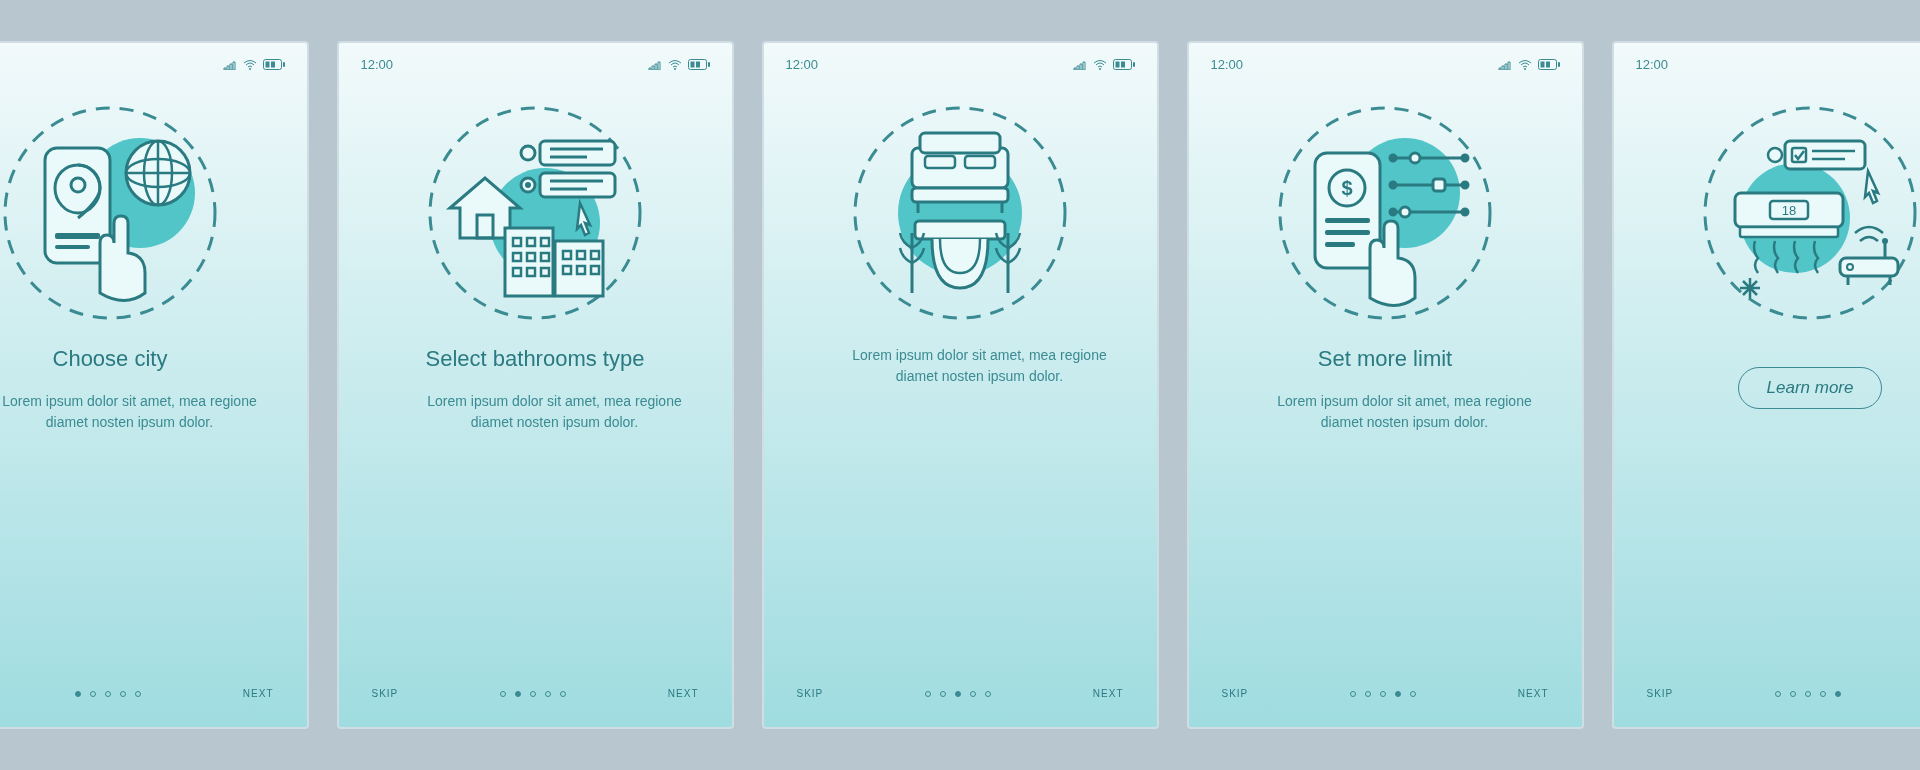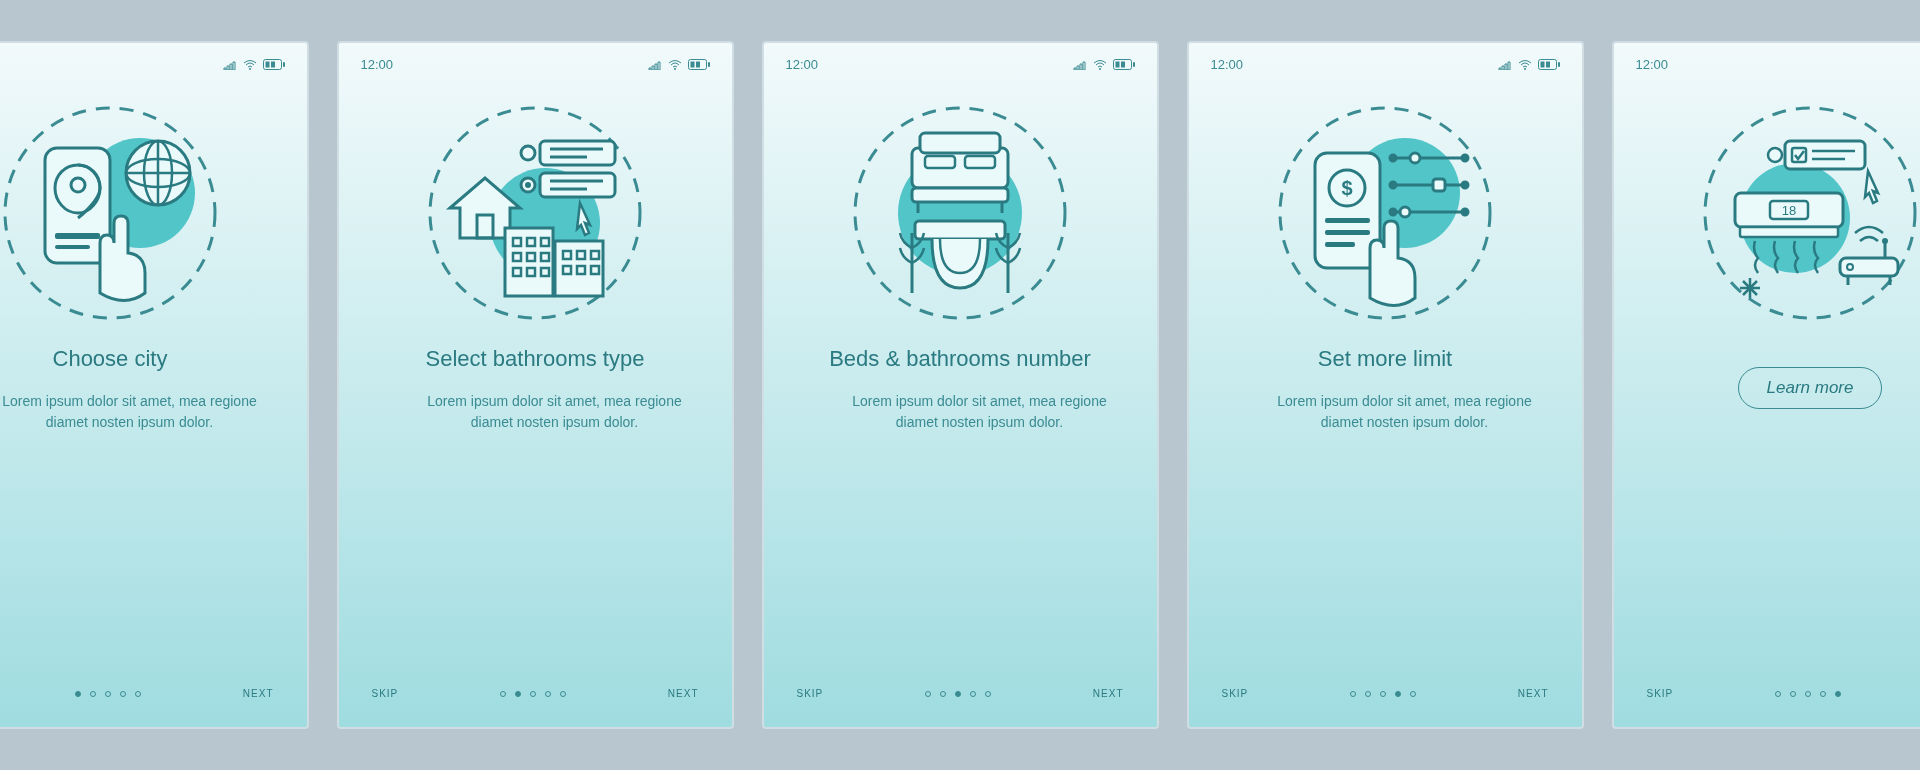--- a/index.html
+++ b/index.html
@@ -281,21 +281,20 @@
         <path d="M92 146 Q92 195 120 195 Q148 195 148 146" fill="#eafafa" stroke="#2a7a81" stroke-width="3"></path>
         <path d="M100 146 Q100 180 120 180 Q140 180 140 146" fill="none" stroke="#2a7a81" stroke-width="2.5"></path>
 
         <line x1="72" y1="200" x2="72" y2="140" stroke="#2a7a81" stroke-width="3"></line>
         <path d="M72 155 Q62 150 60 140 M72 155 Q82 150 84 140 M72 170 Q62 165 60 155 M72 170 Q82 165 84 155" stroke="#2a7a81" stroke-width="2.5" fill="none"></path>
         <line x1="168" y1="200" x2="168" y2="140" stroke="#2a7a81" stroke-width="3"></line>
         <path d="M168 155 Q158 150 156 140 M168 155 Q178 150 180 140 M168 170 Q158 165 156 155 M168 170 Q178 165 180 155" stroke="#2a7a81" stroke-width="2.5" fill="none"></path>
       </svg>
     </div>
     <div class="content">
-      <h2 class="title">Beds &amp; bathrooms number</h2>
       <p class="body-text">Lorem ipsum dolor sit amet, mea regione diamet nosten ipsum dolor.</p>
     </div>
     <div class="nav">
       <span class="skip-btn">SKIP</span>
       <div class="dots">
         <span class="dot"></span>
         <span class="dot"></span>
         <span class="dot active"></span>
         <span class="dot"></span>
         <span class="dot"></span>

